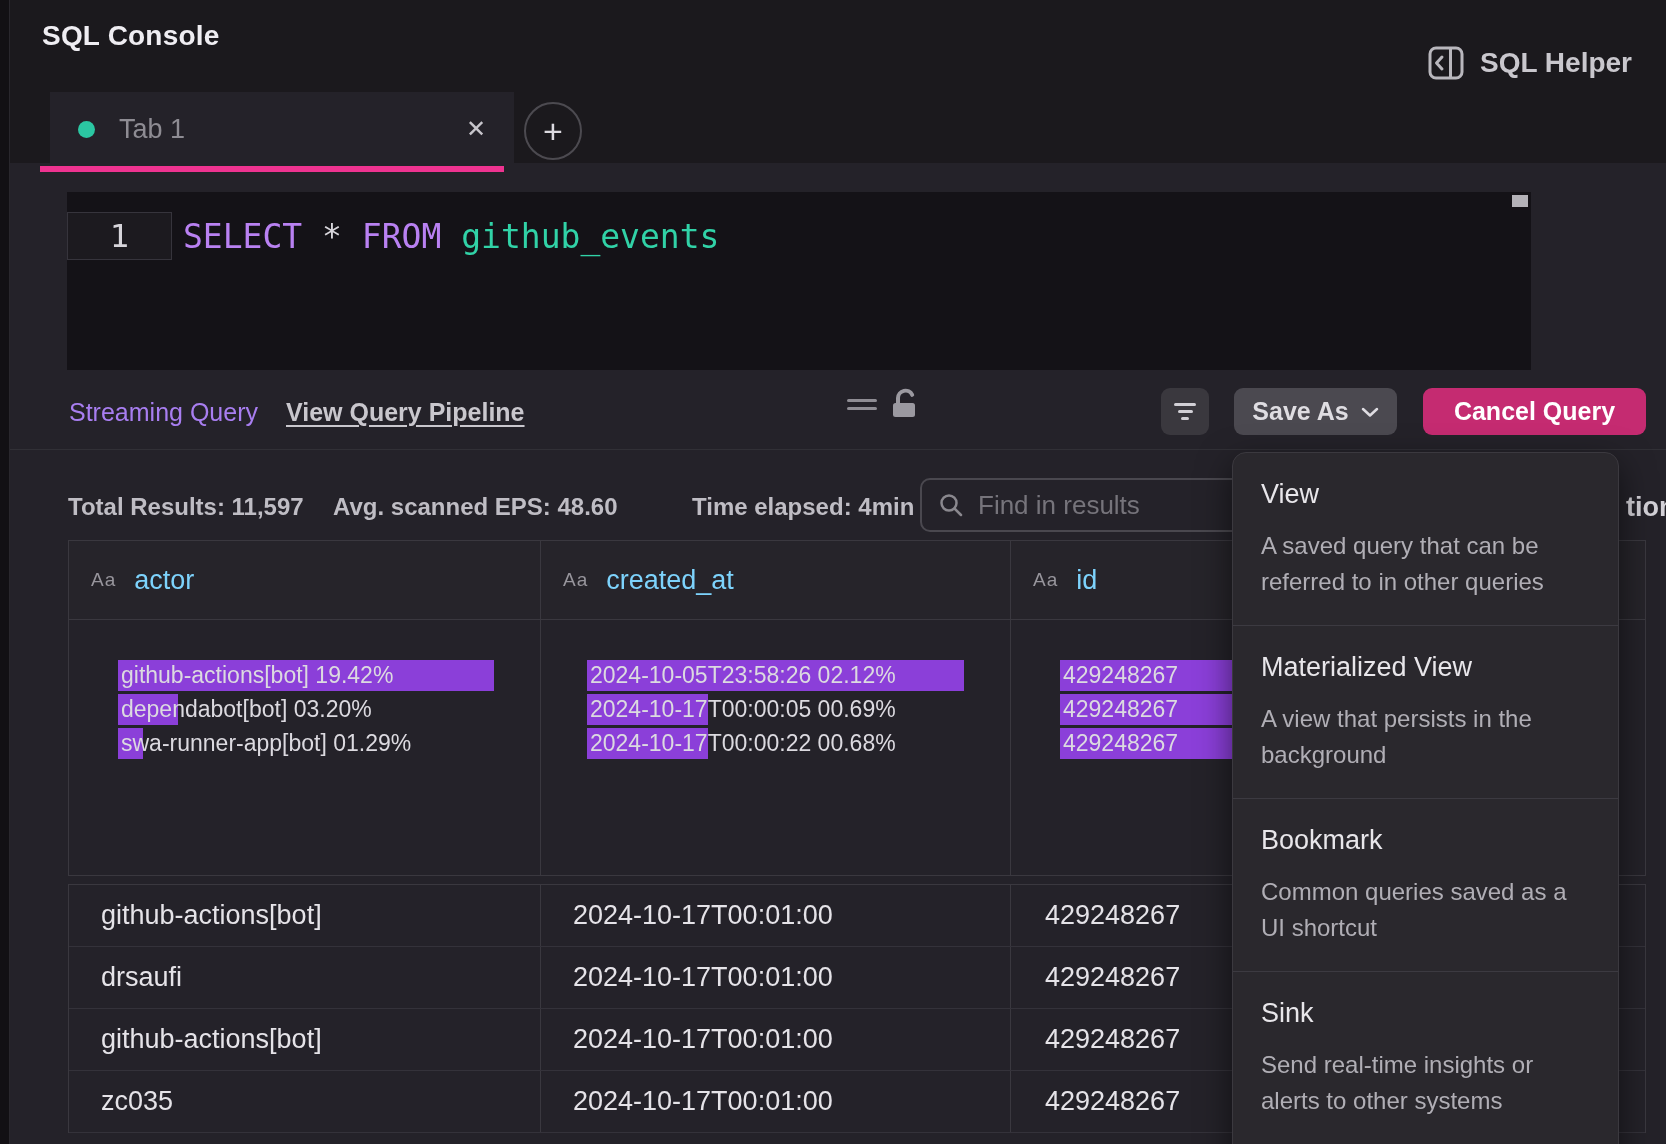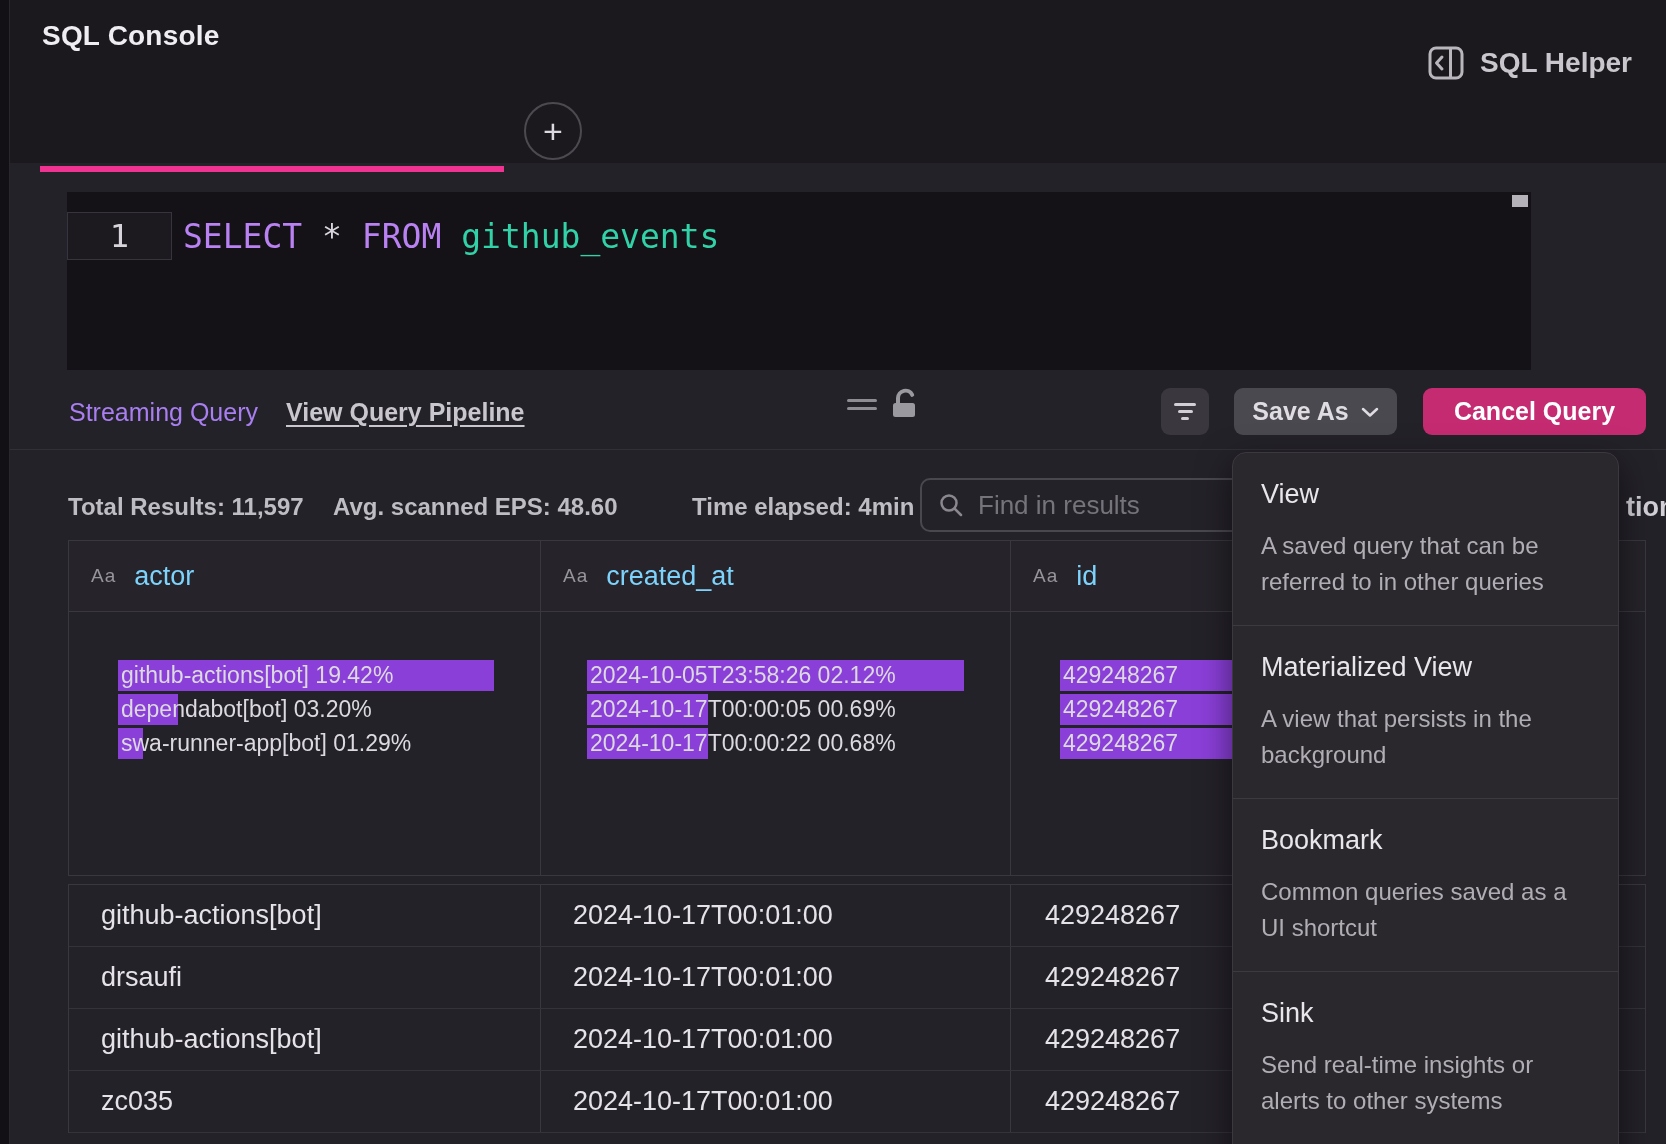--- a/index.html
+++ b/index.html
@@ -56,21 +56,21 @@
   .res-total { left:68px; }
   .res-eps { left:333px; }
   .res-elapsed { left:648px;margin-left:44px; }
   .search-box { position:absolute; left:920px; top:478px; width:340px; height:54px; border:2px solid #4a484f; border-radius:10px;
                 background:#242229; display:flex; align-items:center; padding:0 16px; gap:14px; }
   .search-box input { flex:1; background:transparent; border:none; outline:none; color:#d8d6dc; font-size:26px; font-family:"Liberation Sans", sans-serif; }
   .search-box input::placeholder { color:#76747b; }
   .clipped-right { position:absolute; left:1626px; top:492px; width:40px; height:32px; overflow:hidden; font-size:27px; font-weight:600; color:#d3d1d7; white-space:nowrap; }
 
   
-  .tbl-header { position:absolute; left:68px; top:540px; width:1578px; height:72px; background:#26242a; border:1px solid #3a383f; display:flex; }
+  .tbl-header { position:absolute; left:68px; top:540px; width:1578px; height:80px; background:#26242a; border:1px solid #3a383f; display:flex; }
   .tbl-stats  { position:absolute; left:68px; top:612px; width:1578px; height:264px; border:1px solid #3a383f; border-top:none; display:flex; }
   .tbl-rows   { position:absolute; left:68px; top:884px; width:1578px; border:1px solid #3a383f; border-bottom:none; }
   .c1 { width:472px; flex:none; border-right:1px solid #3a383f; }
   .c2 { width:470px; flex:none; border-right:1px solid #3a383f; }
   .c3 { flex:1; }
   .hcell { display:flex; align-items:center; padding-left:22px; gap:18px; cursor:pointer; }
   .type-icon { font-size:19px; color:#97959c; letter-spacing:1px; }
   .hlabel { font-size:27px; color:#7dd3fc; }
   .stat-col { padding-top:48px; }
   .stat-line { position:relative; height:31px; margin-bottom:3px; font-size:23px; line-height:31px; color:#dcdae0; white-space:nowrap; }
@@ -105,20 +105,25 @@
     <div class="sql-helper">
       <span>
         <svg class="icon-svg" width="36" height="34" viewBox="0 0 36 34">
           <rect x="2" y="2" width="32" height="30" rx="6" fill="none" stroke="#b9b7bd" stroke-width="3"></rect>
           <line x1="22.5" y1="2" x2="22.5" y2="32" stroke="#b9b7bd" stroke-width="3"></line>
           <path d="M14 11 L8.5 17 L14 23" fill="none" stroke="#b9b7bd" stroke-width="3" stroke-linecap="round" stroke-linejoin="round"></path>
         </svg>
       </span>
       <span class="label">SQL Helper</span>
     </div>
+    <div class="tab">
+      <div class="tab-dot"></div>
+      <div class="tab-label">Tab 1</div>
+      <div class="tab-close">✕</div>
+    </div>
   </div>
   <div class="tab-underline"></div>
   <div class="tab-add">+</div>
 
   <div class="editor">
     <div class="gutter-box">1</div>
     <div class="code-line"><span class="tok-kw">SELECT</span><span class="tok-op"> * </span><span class="tok-kw">FROM </span><span class="tok-table">github_events</span></div>
     <div class="editor-scroll-thumb"></div>
   </div>
 

